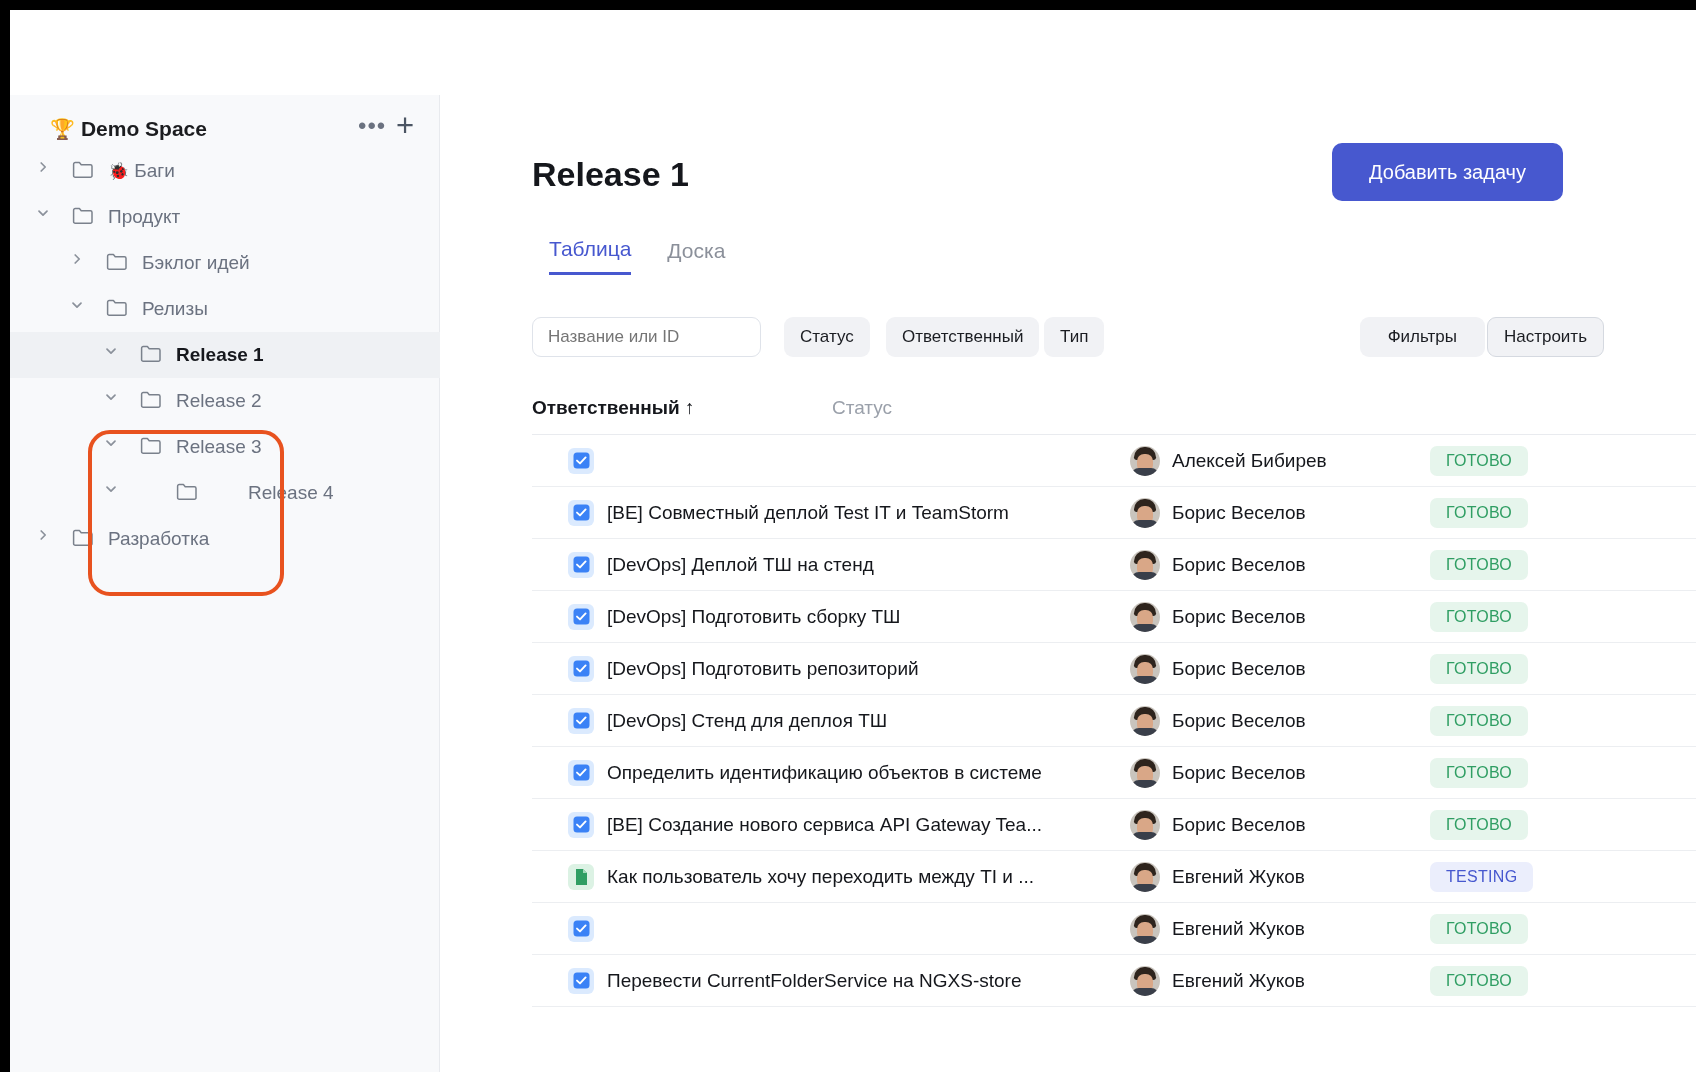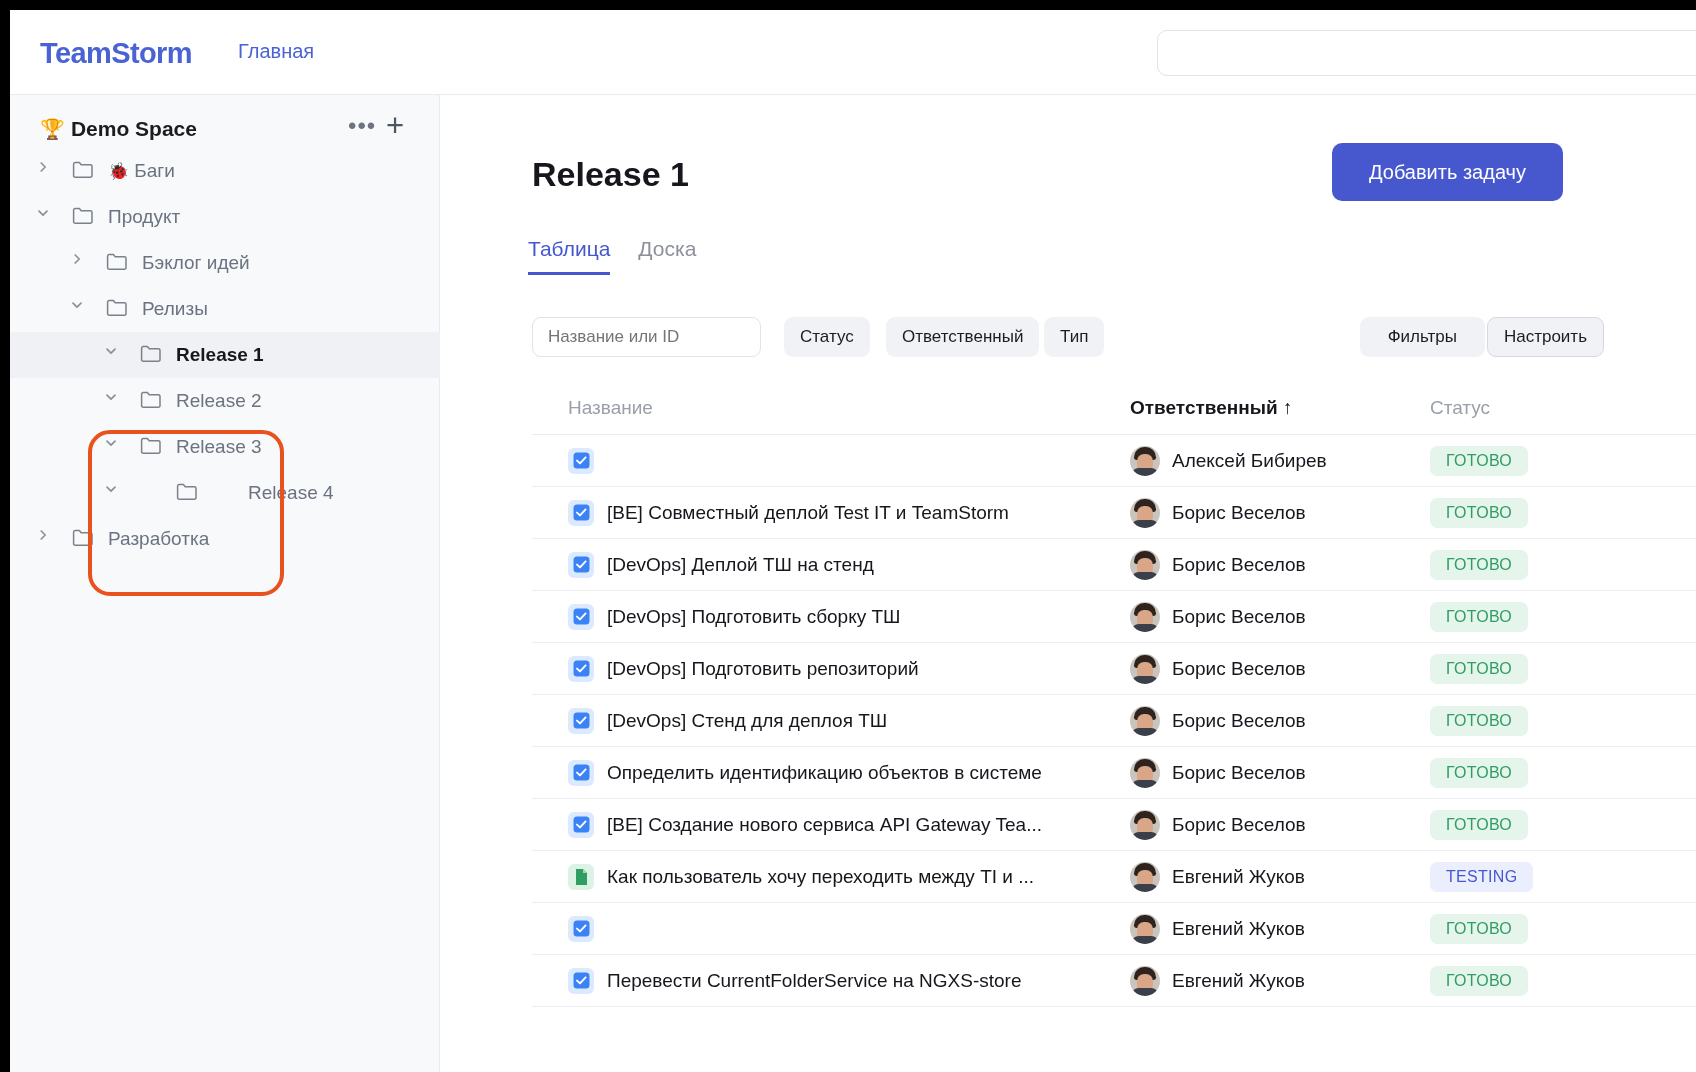--- a/index.html
+++ b/index.html
@@ -44,21 +44,21 @@
   }
 
   
   #sidebar {
     position: absolute; left: 0; top: 85px;
     width: 430px; height: 977px;
     background: #f8f9fb;
     border-right: 1px solid #e8eaee;
   }
   #space-header {
-    position: absolute; left: 0; top: 0;
+    position: absolute; left: 10px; top: 0;
     width: 430px; height: 72px;
   }
   #space-title {
     position: absolute; left: 30px; top: 22px;
     font-size: 21px; font-weight: bold; color: #1b1c1f;
     white-space: nowrap;
   }
   #space-title .trophy { font-size: 20px; margin-right: 6px; }
   #space-more {
     position: absolute; left: 338px; top: 22px;
@@ -112,22 +112,22 @@
   }
   #add-task-btn {
     position: absolute; left: 891px; top: 48px;
     width: 231px; height: 58px;
     background: #4758cf;
     color: #fff; font-size: 20px;
     border: none; border-radius: 10px;
     cursor: pointer;
   }
   #tabs {
-    position: absolute; left: 87px; top: 142px;
-    display: flex; align-items: flex-start; gap: 28px;
+    position: absolute; left: 108px; top: 142px;
+    display: flex; align-items: center; gap: 36px;
   }
   .tab {
     font-size: 21px; color: #8b909a;
     padding-bottom: 11px; cursor: pointer;
   }
   .tab.active {
     color: #4758cf;
     border-bottom: 3px solid #4758cf;
   }
 
@@ -222,25 +222,20 @@
     font-size: 16px; letter-spacing: 0.3px;
   }
   .badge.done { background: #e6f5ec; color: #2f9e63; }
   .badge.testing { background: #ebeefc; color: #4758cf; }
 </style>
 </head>
 <body>
 
 <div id="frame">
 
-  <div id="topbar">
-    <div id="logo">TeamStorm</div>
-    <div id="nav-home">Главная</div>
-    <input id="global-search" type="text" placeholder="" style="">
-  </div>
 
   <div id="sidebar">
     <div id="space-header">
       <div id="space-title">
         <span class="trophy">🏆</span><span>Demo Space</span>
       </div>
       <div id="space-more">•••</div>
       <div id="space-add">+</div>
     </div>
     <div id="tree-container">
@@ -360,21 +355,20 @@
       <input id="name-search" type="text" placeholder="Название или ID" style="">
       <button class="chip" id="chip-status">Статус</button>
       <button class="chip" id="chip-assignee">Ответственный</button>
       <button class="chip" id="chip-type">Тип</button>
       <button id="btn-filters">Фильтры</button>
       <button id="btn-settings">Настроить</button>
     </div>
 
     <div id="table">
       <div class="thead">
-        <div class="th-name">Название</div>
         <div class="th-assignee">Ответственный ↑</div>
         <div class="th-status">Статус</div>
       </div>
       <div id="rows-container">
           <div class="trow">
             <div class="cell-name">
               <span class="type-icon task">
                 <svg width="17" height="17" viewBox="0 0 17 17">
                   <rect x="0.5" y="0.5" width="16" height="16" rx="3.5" fill="#3b82f6"></rect>
                   <path d="M4 8.6 L7 11.4 L12.6 5.4" fill="none" stroke="#fff" stroke-width="1.9" stroke-linecap="round" stroke-linejoin="round"></path>

